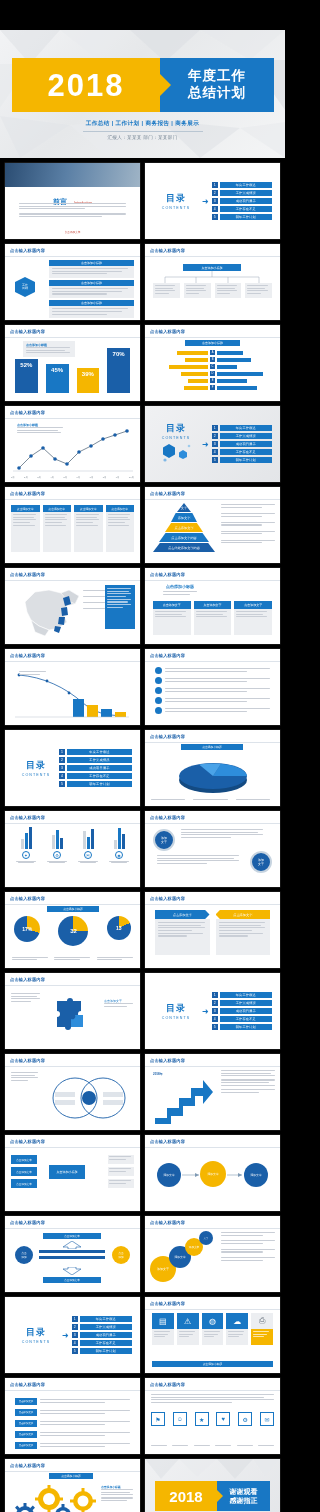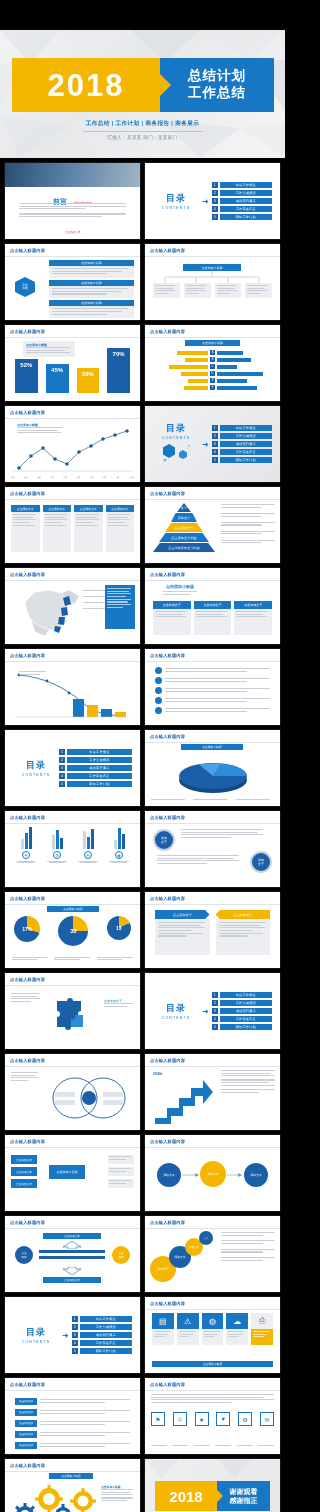--- a/index.html
+++ b/index.html
@@ -98,22 +98,22 @@
       <polygon points="160,90 240,98 200,128" fill="#dfe2e6"></polygon>
       <polygon points="240,98 285,92 285,128" fill="#e8eaed"></polygon>
     </svg>
 
     <div class="hero-bar">
       <div class="hero-year">
         <span>2018</span>
         <div class="hero-notch"></div>
       </div>
       <div class="hero-title">
+        <span>年度工作</span>
         <span>总结计划</span>
-        <span>工作总结</span>
       </div>
     </div>
 
     <div class="hero-sub">
       <div class="l1">工作总结 | 工作计划 | 商务报告 | 商务展示</div>
       <div class="hero-rule"></div>
       <div class="l2">汇报人：某某某        部门：某某部门</div>
     </div>
   </div>
 

